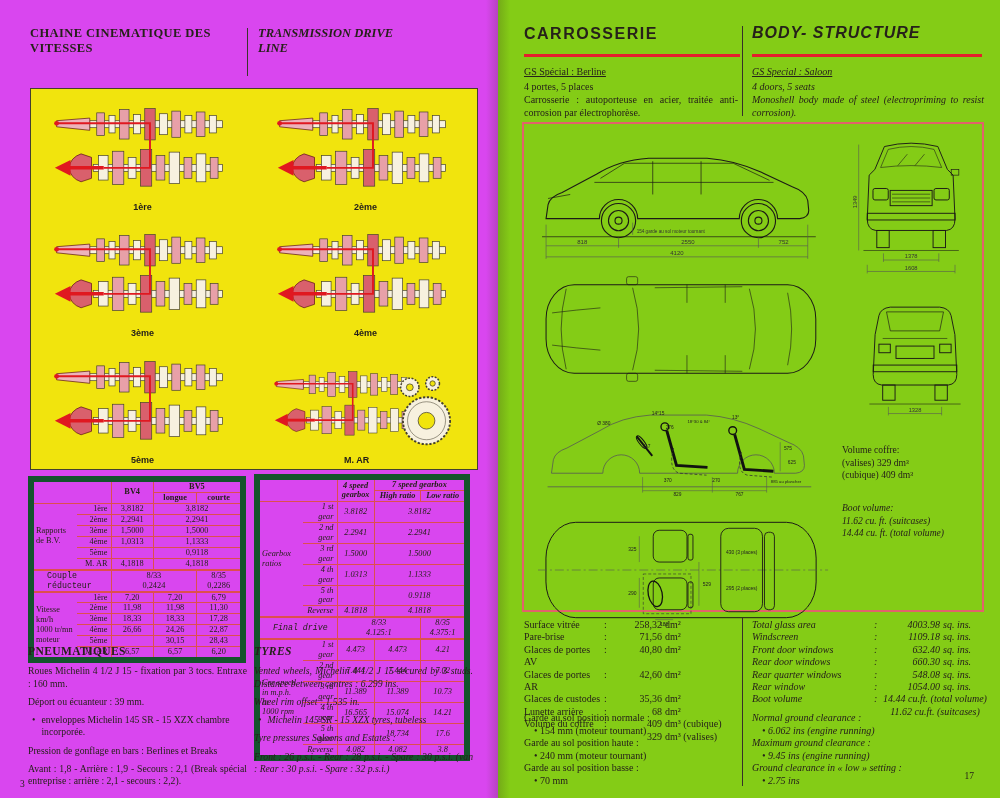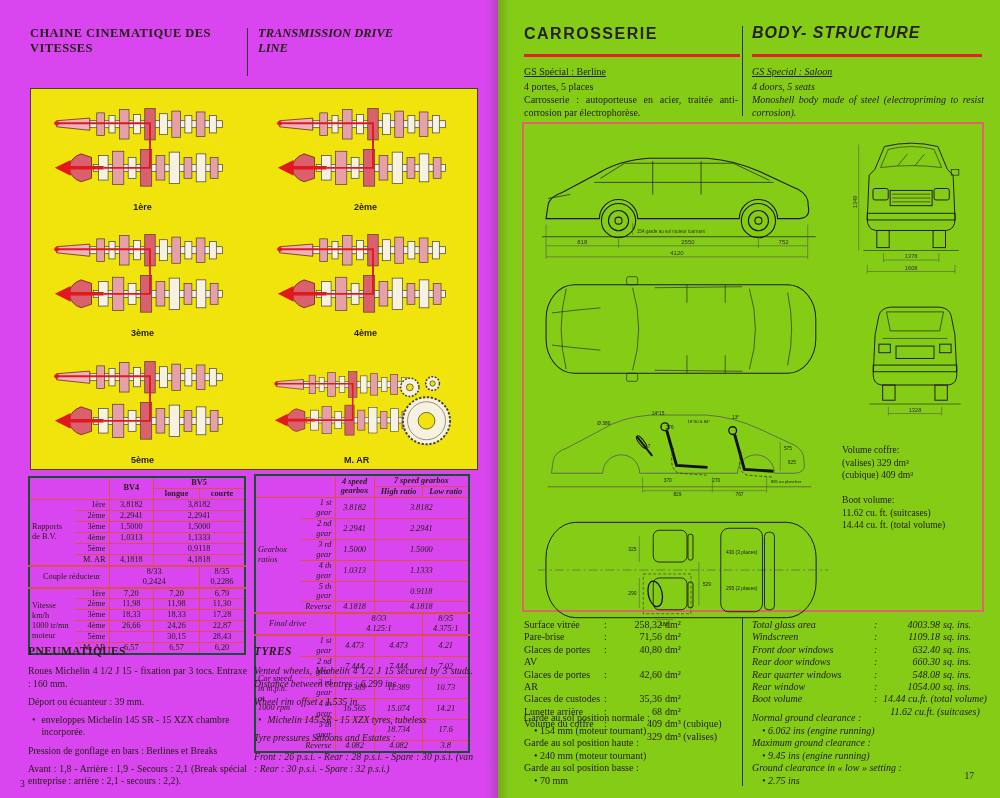--- a/index.html
+++ b/index.html
@@ -27,27 +27,27 @@
                   display:grid; grid-template-columns:1fr 1fr; grid-template-rows:1fr 1fr 1fr; }
   .gear-cell { position:relative; display:flex; flex-direction:column; align-items:center; justify-content:flex-end; padding-bottom:4px; }
   .gear-cell svg { width:192px; height:96px; }
   .gear-cell.short svg { width:150px; height:92px; align-self:flex-start; margin-left:18px; }
   .gear-label { font-family:"Liberation Sans",sans-serif; font-weight:bold; font-size:9px; margin-top:1px; }
   .gear-cell.short .gear-label { align-self:flex-start; margin-left:90px; }
   .gear-cluster { position:absolute; right:14px; bottom:14px; width:76px; height:86px; }
 
   .tbl-fr { position:absolute; left:28px; top:476px; width:218px; }
   .tbl-en { position:absolute; left:254px; top:474px; width:216px; }
-  table.ratio { border-collapse:collapse; width:100%; font-size:8.3px; line-height:1.2; border:2px solid #14532d; }
+  table.ratio { border-collapse:collapse; width:100%; font-size:8.3px; line-height:1.2; border:6px solid #14532d; }
   .ratio th, .ratio td { border:1px solid #dd4f4f; padding:0 2px; }
   .ratio .hc  { text-align:center; font-weight:bold; }
   .ratio .sub { text-align:center; font-weight:bold; }
   .ratio .grp { border-right:none; vertical-align:middle; width:46px; }
   .ratio .gear{ border-left:none; text-align:right; padding-right:3px; width:34px; }
-  .ratio .grp2{ padding-left:13px; }
+  .ratio .grp2{ padding-left:13px;font-family:Liberation Mono, monospace; }
   .ratio .num { text-align:center; }
   .ratio tr.sec td { border-top:2px solid #dd4f4f; }
   table.it { font-style:italic; }
 
   .pneu-col { position:absolute; top:644px; width:219px; font-size:9.7px; line-height:1.26; }
   .pneu-fr { left:28px; }
   .pneu-en { left:254px; font-style:italic; }
   .pneu-title { font-weight:bold; font-size:11.5px; letter-spacing:.4px; margin-bottom:7px; }
   .para { margin-bottom:6px; text-align:justify; }
   .para.bullet { display:flex; gap:6px; padding-left:4px; text-align:left; }
@@ -72,21 +72,21 @@
   .red-box { position:absolute; left:24px; top:122px; width:462px; height:490px;
              border:2px solid #e2636b; }
   .red-box svg { position:absolute; }
   .svg-side     { left:12px;  top:8px;   width:312px; height:136px; }
   .svg-front    { left:328px; top:10px;  width:124px; height:150px; }
   .svg-top      { left:12px;  top:148px; width:312px; height:114px; }
   .svg-rear     { left:334px; top:168px; width:114px; height:130px; }
   .svg-interior { left:12px;  top:262px; width:312px; height:126px; }
   .svg-plan     { left:14px;  top:388px; width:298px; height:118px; }
   .volume-note { position:absolute; left:318px; top:320px; width:138px; font-size:9.6px; line-height:1.32; }
-  .volume-note .vn-en { margin-top:12px; }
+  .volume-note .vn-en { margin-top:20px; font-style:italic; }
 
   .spec-divider { position:absolute; left:244px; top:618px; width:1px; height:168px; background:#35302a; }
   .specs { position:absolute; top:619px; font-size:10px; line-height:12.4px; }
   .specs-fr { left:26px; width:214px; }
   .specs-en { left:254px; width:236px; font-style:italic; }
   .spec-row { display:grid; grid-template-columns:1fr 8px 50px 76px; }
   .specs-en .spec-row { grid-template-columns:122px 8px 58px 1fr; }
   .spec-row .val { text-align:right; }
   .spec-row .unit { padding-left:3px; }
   .spec-row .wide { grid-column:3 / 5; text-align:center; }

